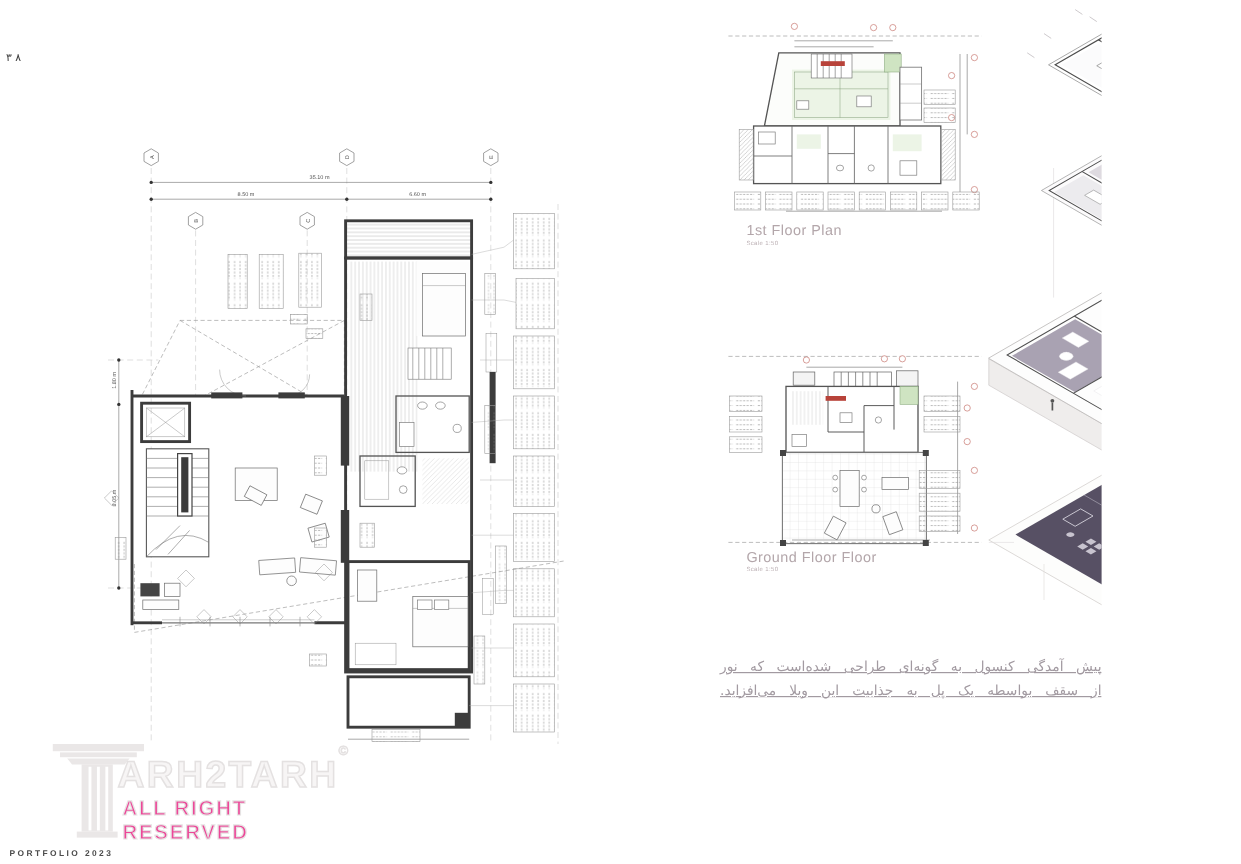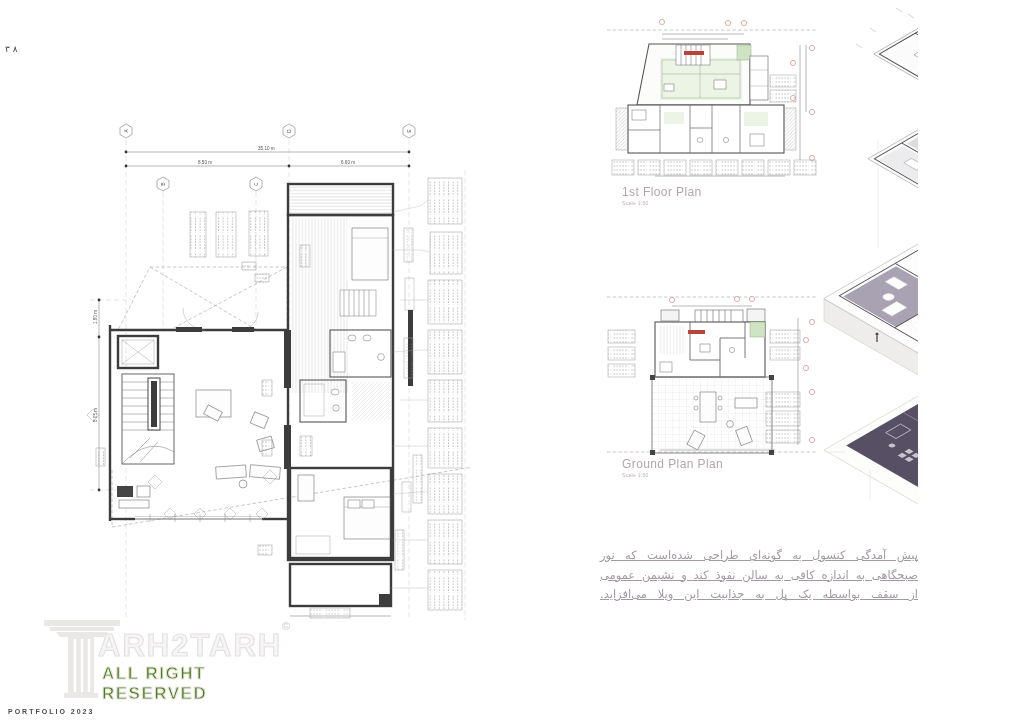--- a/index.html
+++ b/index.html
@@ -18,21 +18,21 @@
   .persian{left:600px;top:546px;width:318px;direction:rtl;color:#a29aa1;
            font-family:"DejaVu Sans",sans-serif;font-size:11.5px;line-height:19.5px;text-decoration:underline;}
   .persian .pline{text-align:justify;text-align-last:justify;white-space:normal;}
   
   .logo{left:30px;top:618px;width:230px;height:84px;color:#f1efef;}
   .logo-text{position:absolute;left:68px;top:10px;font-size:31px;font-weight:bold;letter-spacing:2px;
              color:#f7f5f5;-webkit-text-stroke:1.2px #e4e1e1;text-stroke:1.2px #e4e1e1;text-align:right;}
   .logo-copy{position:absolute;left:252px;top:2px;font-size:11px;color:#e9e6e6;
              -webkit-text-stroke:.6px #e4e1e1;}
   .logo-tag{position:absolute;left:72px;top:46px;font-size:17px;font-weight:bold;letter-spacing:1.5px;
-            color:#4d7c0f;-webkit-text-stroke:1px #e6e3e3;}
+            color:#ec4899;-webkit-text-stroke:1px #e6e3e3;}
   
   svg{display:block;}
   .wall{stroke:#3c3c3c;stroke-width:2.4;fill:none;}
   .wallthin{stroke:#555;stroke-width:1.1;fill:none;}
   .hl{stroke:#8f8f8f;stroke-width:.4;fill:none;}
   .dim{stroke:#6f6f6f;stroke-width:.5;fill:none;}
   .dimtext{font-size:4.6px;fill:#555;font-family:"Liberation Sans",sans-serif;}
   .gridline{stroke:#c9c9c9;stroke-width:.5;stroke-dasharray:5 3;fill:none;}
   .dashed{stroke:#9a9a9a;stroke-width:.55;stroke-dasharray:3.5 2.2;fill:none;}
   .anno{stroke:#9a9a9a;stroke-width:.5;}
@@ -471,21 +471,21 @@
     <g>
       <rect x="770" y="330" width="30" height="13" fill="url(#mth)" class="anno"></rect>
       <rect x="770" y="347" width="30" height="13" fill="url(#mth)" class="anno"></rect>
       <rect x="766" y="392" width="34" height="15" fill="url(#mth)" class="anno"></rect>
       <rect x="766" y="411" width="34" height="15" fill="url(#mth)" class="anno"></rect>
       <rect x="766" y="430" width="34" height="13" fill="url(#mth)" class="anno"></rect>
     </g>
   </svg>
 
   <div class="abs" style="left:622px;top:457px;">
-    <div class="plan-heading">Ground Plan Plan</div>
+    <div class="plan-heading">Ground Floor Floor</div>
     <div class="plan-scale">Scale 1:50</div>
   </div>
 
   <svg class="abs" style="left:815px;top:0;" width="219" height="645" viewBox="815 0 219 645">
 
     <g>
       <polygon points="932,388 1040,450 932,512 824,450" fill="#fdfdfc" stroke="#dad7d5" stroke-width="0.8"></polygon>
       <g transform="translate(932,396)">
         <g transform="matrix(0.572,0.33,-0.572,0.33,0,0)">
           <rect x="0" y="0" width="150" height="150" fill="#575064"></rect>
@@ -603,21 +603,20 @@
         <g transform="translate(-48,94)">
           <circle cx="0" cy="0" r="1.6" fill="#555"></circle>
           <line x1="0" y1="1.6" x2="0" y2="8" stroke="#555" stroke-width="1.4"></line>
         </g>
       </g>
     </g>
   </svg>
 
   <div class="abs persian">
     <div class="pline">پیش آمدگی کنسول به گونه‌ای طراحی شده‌است که نور</div>
-    <div class="pline">صبحگاهی به اندازه کافی به سالن نفوذ کند و نشیمن عمومی</div>
     <div class="pline">از سقف بواسطه یک پل به جذابیت این ویلا می‌افزاید.</div>
   </div>
 
   <div class="abs logo">
     <svg width="110" height="84" viewBox="0 0 110 84">
       <g fill="#eae7e7">
         <rect x="14" y="2" width="76" height="6"></rect>
         <rect x="20" y="9" width="64" height="4"></rect>
         <polygon points="26,14 78,14 74,19 30,19"></polygon>
         <rect x="38" y="19" width="26" height="56"></rect>

